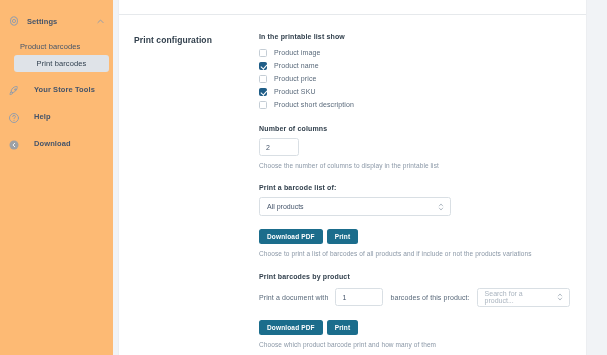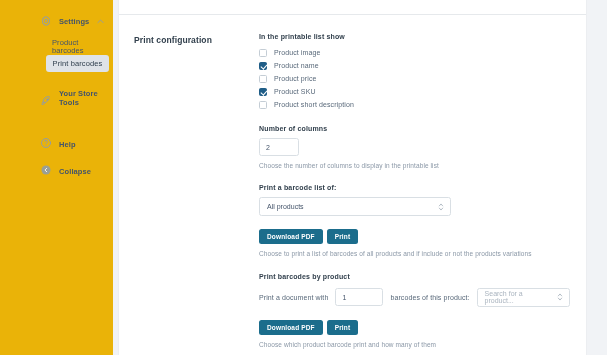--- a/index.html
+++ b/index.html
@@ -15,25 +15,24 @@
     position: relative;
     width: 607px; height: 355px;
     display: flex;
     background: #f1f3f6;
   }
 
   
   .sidebar {
     width: 113px;
     height: 355px;
-    background: #eab308;
+    background: #fdba74;
     padding-top: 10px;
     flex: 0 0 113px;
     position: relative;
-    padding-left: 32px;
   }
   .nav-group-header {
     display: flex;
     align-items: center;
     height: 22px;
     padding: 0 8px 0 8px;
     gap: 7px;
     cursor: pointer;
     position: relative;
   }
@@ -78,24 +77,24 @@
   }
   .nav-sub-item.spaced { margin-top: 0; }
   .nav-sub-item.active {
     background: #dfe3e8;
     justify-content: center;
   }
   .nav-sub-item.active .label { color: #31404f; }
 
   .nav-root-item {
     display: flex;
-    align-items: flex-end;
+    align-items: flex-start;
     height: 22px;
     padding: 0 8px;
-    gap: 7px;
+    gap: 14px;
     cursor: pointer;
   }
   .nav-root-item .label {
     font-size: 7.5px;
     color: #44546a;
     font-weight: 700;
     letter-spacing: .1px;
   }
 
   
@@ -305,38 +304,38 @@
       <div class="nav-root-item">
         <span class="nav-icon">
           <svg viewBox="0 0 24 24" fill="none" stroke="currentColor" stroke-width="1.8" stroke-linecap="round" stroke-linejoin="round">
             <path d="M5.5 14.5c-1.2 1.2-1.6 4.6-1.6 4.6s3.4-.4 4.6-1.6c.7-.7.7-1.8 0-2.5-.7-.8-1.9-.8-3 -.5z"></path>
             <path d="M9.2 15.1l-3.1-3.1c1.3-4.6 5-8.3 9.6-8.9 1.3-.2 2.6 0 2.6 0s.2 1.3 0 2.6c-.6 4.6-4.3 8.3-8.9 9.6z"></path>
             <circle cx="14.6" cy="9.1" r="1.6"></circle>
           </svg>
         </span>
         <span class="label">Your Store Tools</span>
       </div>
-      <div class="nav-root-item" style="margin-top:20px;">
+      <div class="nav-root-item" style="margin-top:5px;">
         <span class="nav-icon">
           <svg viewBox="0 0 24 24" fill="none" stroke="currentColor" stroke-width="1.8" stroke-linecap="round">
             <circle cx="12" cy="12" r="9"></circle>
             <path d="M9.4 9.2a2.7 2.7 0 1 1 3.6 2.6c-.7.3-1 .9-1 1.7"></path>
             <circle cx="12" cy="17" r="1" fill="currentColor" stroke="none"></circle>
           </svg>
         </span>
         <span class="label">Help</span>
       </div>
       <div class="nav-root-item" style="margin-top:5px;">
         <span class="nav-icon">
           <svg viewBox="0 0 24 24" fill="none" stroke="currentColor" stroke-width="1.8" stroke-linecap="round" stroke-linejoin="round">
             <circle cx="12" cy="12" r="9" fill="currentColor" stroke="none" opacity="0.85"></circle>
             <polyline points="13.5,8.5 9.8,12 13.5,15.5" stroke="#f1f3f6" stroke-width="2"></polyline>
           </svg>
         </span>
-        <span class="label">Collapse</span>
+        <span class="label">Download</span>
       </div>
     </div>
   </aside>
 
   <div class="content-wrap">
     <div class="card">
       <div class="card-top-rule"></div>
 
       <div class="section">
 

